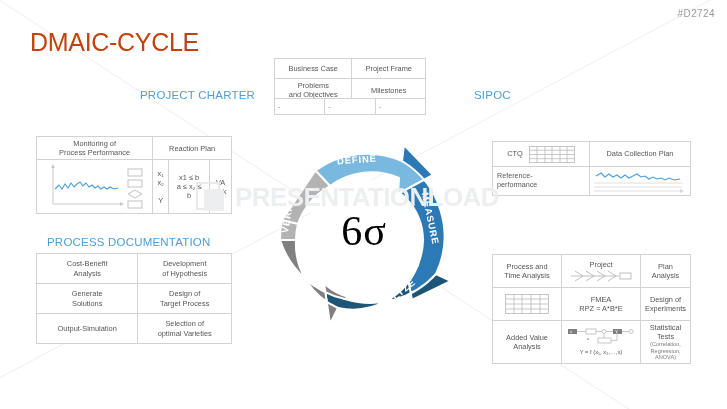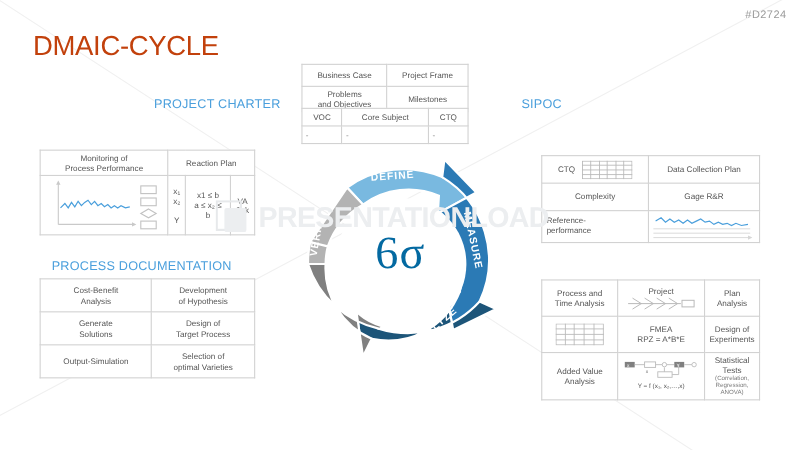--- a/index.html
+++ b/index.html
@@ -72,21 +72,21 @@
     letter-spacing:.9px;white-space:nowrap;pointer-events:none;
   }
   #lbl-define{left:85px;top:26px;transform:rotate(-4deg);}
   #lbl-measure{left:152px;top:85px;transform:rotate(78deg);transform-origin:center;}
   #lbl-analyze{left:118px;top:163px;transform:rotate(-40deg);}
   #lbl-design{left:36px;top:160px;transform:rotate(42deg);}
   #lbl-verify{left:16px;top:80px;transform:rotate(-80deg);}
   #sigma{
     position:absolute;left:0;right:0;top:79px;text-align:center;
     font-family:"Liberation Serif","DejaVu Serif",serif;
-    font-size:42px;color:#0369a1;letter-spacing:1px;
+    font-size:42px;color:#000000;letter-spacing:1px;
   }
 
   
   #watermark{
     position:absolute;left:196px;top:182px;width:345px;height:36px;
     display:flex;gap:9px;pointer-events:none;
   }
   #wm-text{
     font-size:26px;font-weight:bold;color:#eceef0;letter-spacing:-.6px;
   }
@@ -114,25 +114,20 @@
     </tr>
     <tr>
       <td>Problems<br>and Objectives</td>
       <td>Milestones</td>
     </tr>
   </tbody>
     </table>
 
   <table class="t" id="tbl-voc">
       <tbody>
-    <tr>
-      <td>VOC</td>
-      <td>Core Subject</td>
-      <td>CTQ</td>
-    </tr>
     <tr>
       <td class="blank">-</td>
       <td class="blank">-</td>
       <td class="blank">-</td>
     </tr>
   </tbody>
     </table>
 
   <table class="t" id="tbl-mon">
       <tbody>
@@ -206,24 +201,20 @@
               <line x1="31" y1="0" x2="31" y2="17"></line>
               <line x1="38" y1="0" x2="38" y2="17"></line>
               <line x1="0" y1="4.2" x2="46" y2="4.2"></line>
               <line x1="0" y1="8.5" x2="46" y2="8.5"></line>
               <line x1="0" y1="12.7" x2="46" y2="12.7"></line>
             </g>
           </svg>
         </div>
       </td>
       <td>Data Collection Plan</td>
-    </tr>
-    <tr>
-      <td>Complexity</td>
-      <td>Gage R&amp;R</td>
     </tr>
     <tr>
       <td class="ref reflabel">Reference-<br>performance</td>
       <td class="ref">
         <svg class="mini" width="96" height="26" viewBox="0 0 96 26">
           <polyline fill="none" stroke="#4a9fdc" stroke-width="1.1" points="4,8 9,5 13,9 17,6 21,9 25,7 29,10 33,7 37,10 41,8 45,6 49,9 53,8 57,11 61,9 65,11 69,10 73,12 77,10 82,12 88,11"></polyline>
           <line x1="2" y1="15" x2="90" y2="15" stroke="#d6d6d6" stroke-width=".8"></line>
           <line x1="2" y1="19" x2="90" y2="19" stroke="#d6d6d6" stroke-width=".8"></line>
           <line x1="2" y1="23" x2="90" y2="23" stroke="#d6d6d6" stroke-width=".8"></line>
           <path d="M92 23 l-4 -2 v4 z" fill="#d6d6d6"></path>

